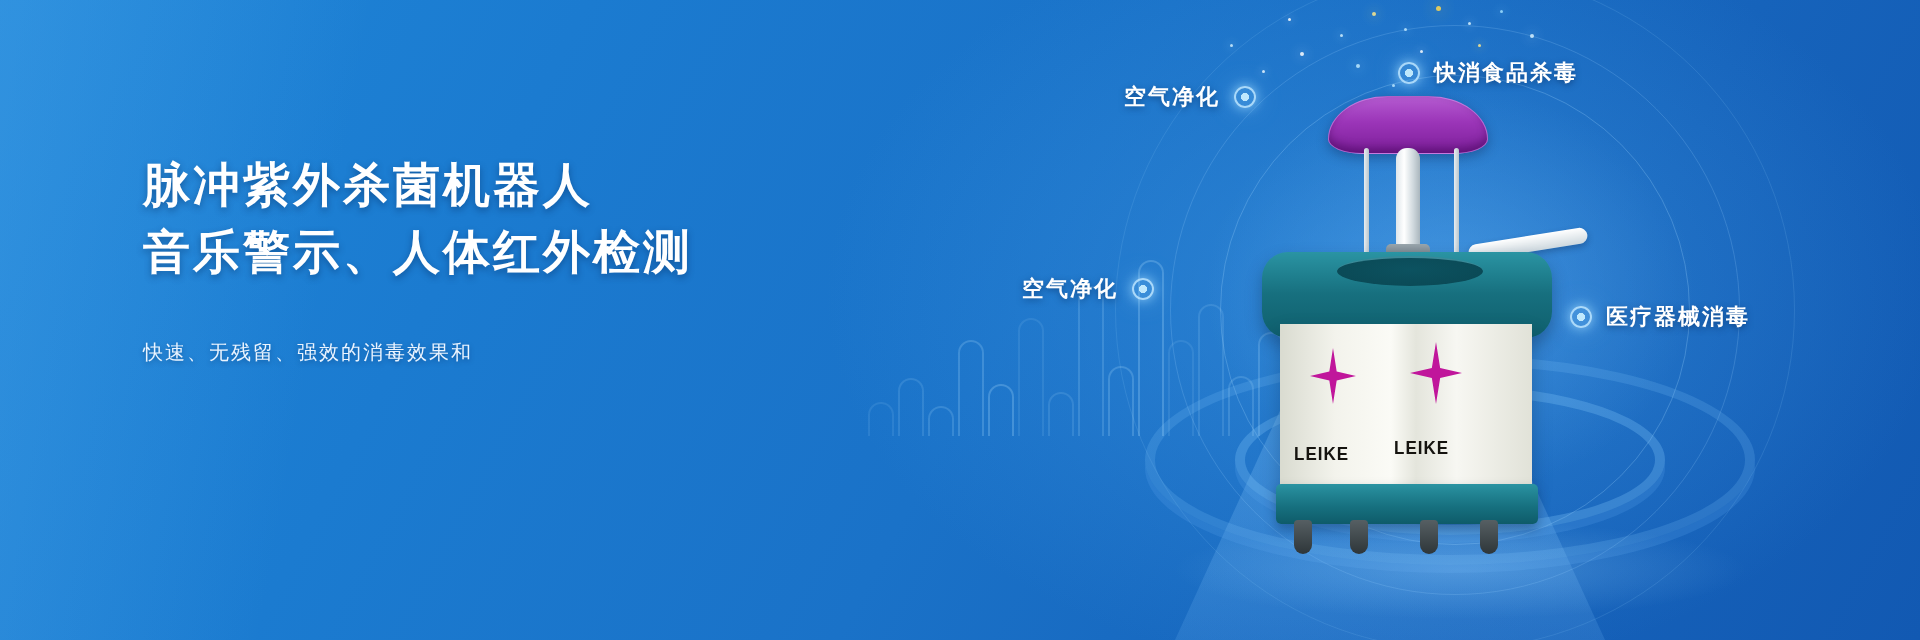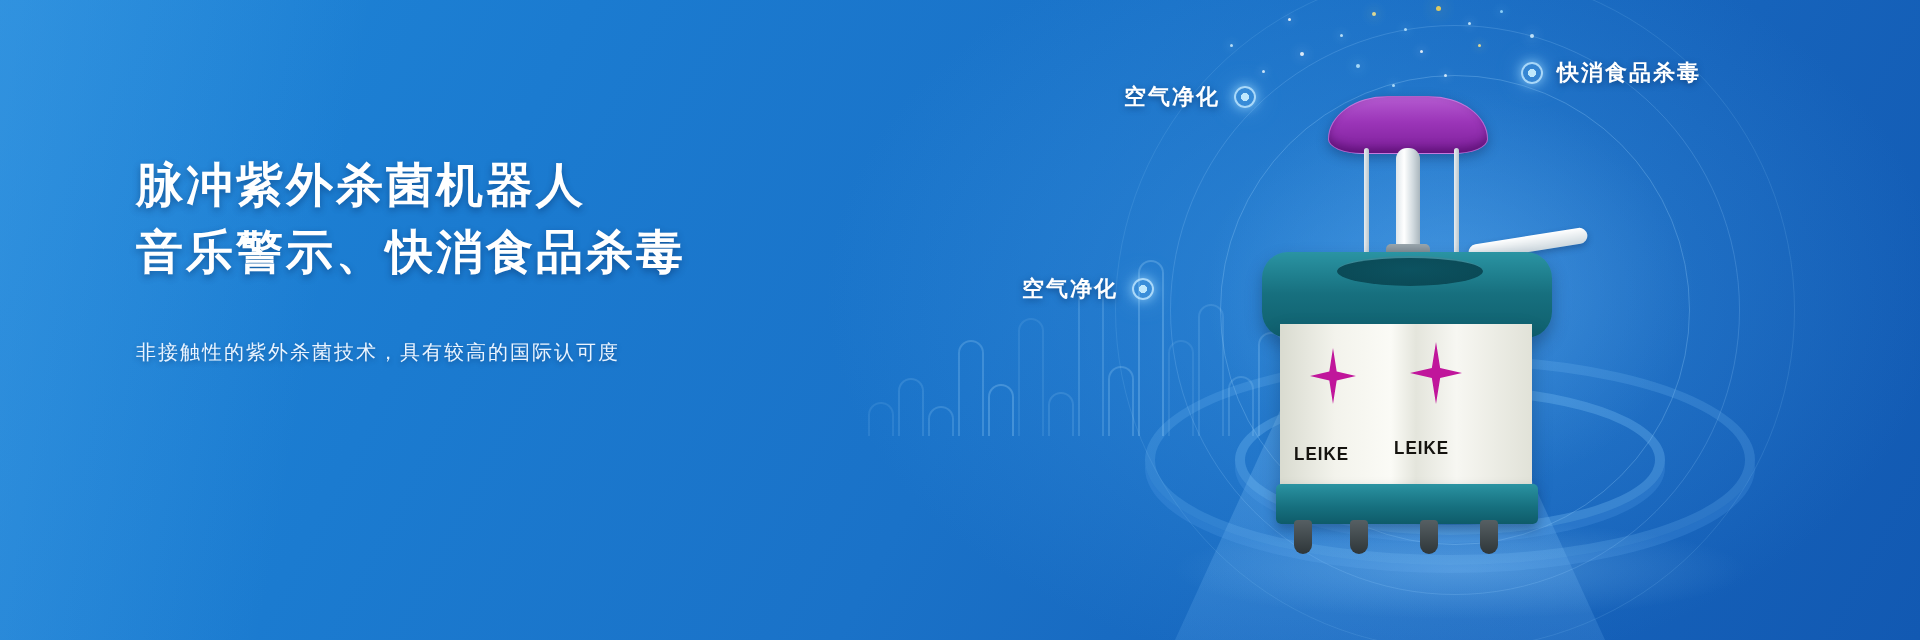--- a/index.html
+++ b/index.html
@@ -74,21 +74,21 @@
   
   .floor{
     position:absolute; left:1050px; top:500px; width:820px; height:140px;
     background:radial-gradient(ellipse 410px 70px at 50% 50%, rgba(150,210,255,.30), rgba(150,210,255,0) 70%);
   }
 
   
   .spark{ position:absolute; border-radius:50%; }
 
   
-  .copy{ position:absolute; left:136px; top:152px; }
+  .copy{ position:absolute; left:143px; top:152px; }
   .headline{
     color:#fff; font-size:47px; line-height:1.42; letter-spacing:3px;
     font-weight:700;
     font-family:"DejaVu Serif","Liberation Serif",serif;
     text-shadow:0 3px 7px rgba(5,40,90,.45);
     white-space:nowrap;
   }
   .subcopy{ margin-top:46px; }
   .subline{
     color:#eaf4ff; font-size:20px; line-height:2.16; letter-spacing:2px;
@@ -252,41 +252,45 @@
         <div class="spark" style="left: 1230px; top: 44px; width: 3px; height: 3px; background: rgb(207, 239, 255); box-shadow: rgb(207, 239, 255) 0px 0px 9px; opacity: 0.85; position: absolute;"></div>
         <div class="spark" style="left: 1530px; top: 34px; width: 4px; height: 4px; background: rgb(216, 242, 255); box-shadow: rgb(216, 242, 255) 0px 0px 12px; opacity: 0.85; position: absolute;"></div>
         <div class="spark" style="left: 1288px; top: 18px; width: 3px; height: 3px; background: rgb(255, 255, 255); box-shadow: rgb(255, 255, 255) 0px 0px 9px; opacity: 0.85; position: absolute;"></div>
         <div class="spark" style="left: 1392px; top: 84px; width: 3px; height: 3px; background: rgb(191, 233, 255); box-shadow: rgb(191, 233, 255) 0px 0px 9px; opacity: 0.85; position: absolute;"></div>
         <div class="spark" style="left: 1444px; top: 74px; width: 3px; height: 3px; background: rgb(234, 247, 255); box-shadow: rgb(234, 247, 255) 0px 0px 9px; opacity: 0.85; position: absolute;"></div>
       </div>
   </div>
 
   <div class="copy">
     <div class="headline">脉冲紫外杀菌机器人</div>
-    <div class="headline">音乐警示、快消食品杀毒</div>
+    <div class="headline">音乐警示、人体红外检测</div>
     <div class="subcopy">
-      <div class="subline">非接触性的紫外杀菌技术，具有较高的国际认可度</div>
+      <div class="subline">快速、无残留、强效的消毒效果和</div>
     </div>
   </div>
 
   <div class="hotspot" style="left:1124px; top:82px;">
     <span class="hs-label">空气净化</span>
     <span class="hs-dot"></span>
   </div>
 
-  <div class="hotspot" style="left:1521px; top:58px;">
+  <div class="hotspot" style="left:1398px; top:58px;">
     <span class="hs-dot"></span>
     <span class="hs-label">快消食品杀毒</span>
   </div>
 
   <div class="hotspot" style="left:1022px; top:246px;margin-top:28px;">
     <span class="hs-label">空气净化</span>
     <span class="hs-dot"></span>
   </div>
 
+  <div class="hotspot" style="left:1570px; top:302px;">
+    <span class="hs-dot"></span>
+    <span class="hs-label">医疗器械消毒</span>
+  </div>
 
   <div class="robot">
     <div class="handle"></div>
     <div class="lamp-dome"></div>
     <div class="lamp-strut s1"></div>
     <div class="lamp-strut s2"></div>
     <div class="lamp-rod"></div>
     <div class="lamp-base"></div>
 
     <div class="top-shell"></div>

